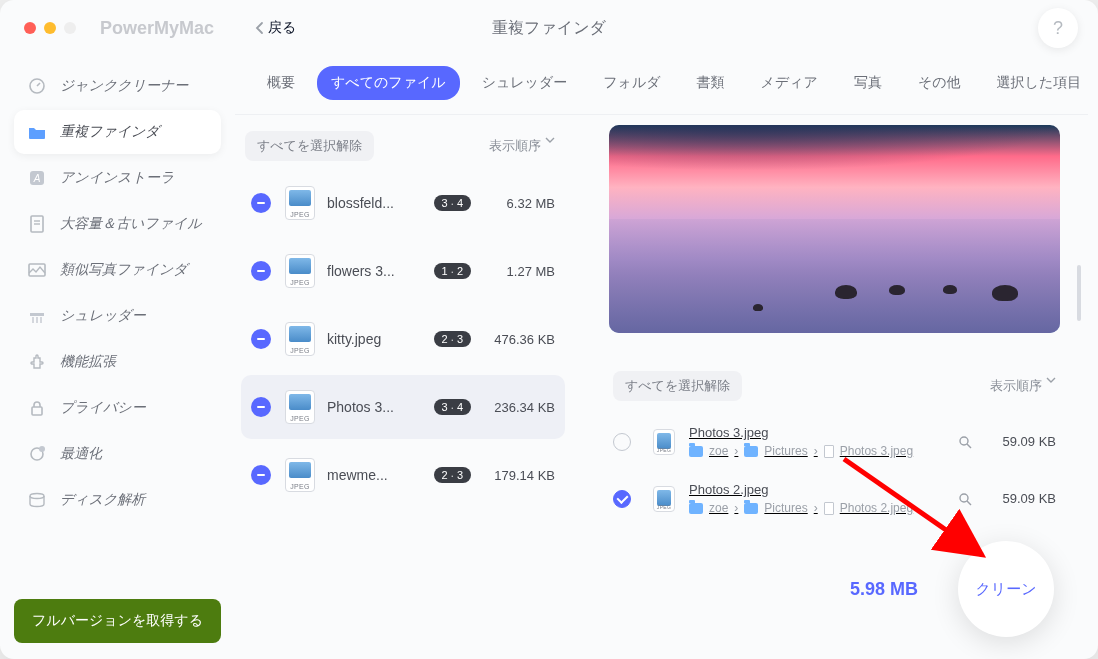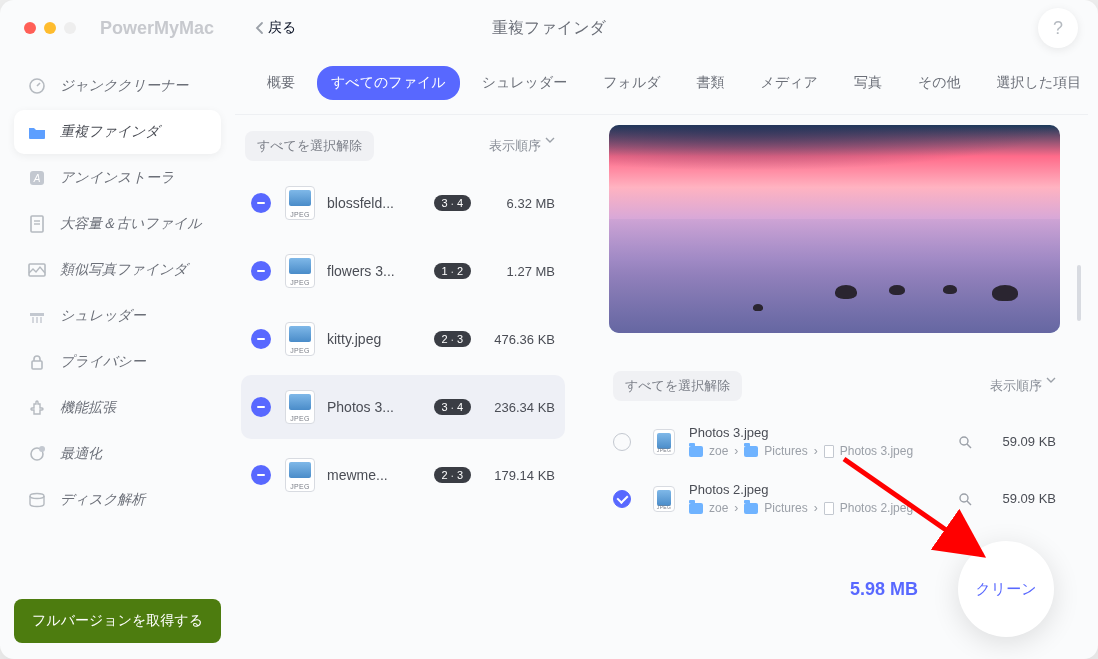--- a/index.html
+++ b/index.html
@@ -49,21 +49,21 @@
 .preview::before { content: ""; position: absolute; left: 0; right: 0; bottom: 0; height: 55%; background: linear-gradient(180deg, rgba(200,160,210,0.6) 0%, rgba(140,120,180,0.85) 50%, rgba(100,100,160,0.95) 100%); }
 .preview::after { content: ""; position: absolute; left: 0; right: 0; top: 0; height: 22%; background: radial-gradient(ellipse at 30% 0%, rgba(40,50,90,0.7) 0%, rgba(40,50,90,0) 70%); }
 .rocks { position: absolute; left: 0; right: 0; bottom: 28px; height: 20px; }
 .rock { position: absolute; width: 22px; height: 14px; background: #2a2530; border-radius: 50% 50% 40% 40%; }
 .detail-head { display: flex; align-items: center; justify-content: space-between; padding: 38px 4px 18px 4px; }
 .file-item { display: flex; align-items: center; padding: 6px 4px 18px 4px; }
 .check { width: 18px; height: 18px; border-radius: 50%; border: 1.5px solid #c3c8d0; margin-right: 22px; flex-shrink: 0; cursor: pointer; display: flex; align-items: center; justify-content: center; }
 .check.on { background: #5868ff; border-color: #5868ff; }
 .check.on::after { content: ""; width: 5px; height: 8px; border: solid #fff; border-width: 0 2px 2px 0; transform: rotate(45deg); margin-top: -2px; }
 .fi-thumb { width: 22px; height: 26px; margin-right: 14px; flex-shrink: 0; }
-.fi-body { flex: 1; min-width: 0; }
+.fi-body { flex: 1; min-width: 0; text-decoration: underline; }
 .fi-name { font-size: 13px; color: #4a4d55; margin-bottom: 4px; }
 .fi-path { font-size: 12px; color: #9ba0a8; display: flex; align-items: center; gap: 6px; flex-wrap: wrap; }
 .folder-ic { width: 14px; height: 11px; background: #6fb3ff; border-radius: 2px; display: inline-block; position: relative; }
 .folder-ic::before { content: ""; position: absolute; left: 0; top: -3px; width: 6px; height: 3px; background: #6fb3ff; border-radius: 1px 1px 0 0; }
 .doc-ic { width: 10px; height: 13px; background: #fff; border: 1px solid #c3c8d0; border-radius: 1px; display: inline-block; }
 .mag { width: 14px; height: 14px; margin: 0 12px; display: flex; align-items: center; justify-content: center; color: #9ba0a8; cursor: pointer; }
 .fi-size { width: 72px; text-align: right; color: #4a4d55; font-size: 13px; }
 .arrow { position: absolute; left: 838px; top: 453px; width: 160px; height: 120px; pointer-events: none; z-index: 20; }
 .footer { position: absolute; right: 34px; bottom: 22px; display: flex; align-items: center; gap: 40px; }
 .total { color: #5868ff; font-size: 18px; font-weight: 600; }
@@ -147,33 +147,33 @@
                 <line x1="6" y1="11" x2="6" y2="17" stroke="#c3c8d0" stroke-width="1.4"></line>
                 <line x1="10" y1="11" x2="10" y2="17" stroke="#c3c8d0" stroke-width="1.4"></line>
                 <line x1="14" y1="11" x2="14" y2="17" stroke="#c3c8d0" stroke-width="1.4"></line>
               </svg>
             </span>
             <span>シュレッダー</span>
           </div>
           <div class="side-item">
             <span class="side-icon">
               <svg width="20" height="20" viewBox="0 0 20 20">
+                <path d="M7 6 h2 v-2 a1 1 0 0 1 2 0 v2 h2 v4 h2 a1 1 0 0 1 0 2 h-2 v4 h-6 v-4 h-2 a1 1 0 0 1 0-2 h2 z" stroke="#b5bac0" stroke-width="1.4" fill="none"></path>
+              </svg>
+            </span>
+            <span>機能拡張</span>
+          </div>
+          <div class="side-item">
+            <span class="side-icon">
+              <svg width="20" height="20" viewBox="0 0 20 20">
                 <rect x="5" y="9" width="10" height="8" rx="1" stroke="#b5bac0" stroke-width="1.6" fill="none"></rect>
                 <path d="M7 9 v-2 a3 3 0 0 1 6 0 v2" stroke="#b5bac0" stroke-width="1.6" fill="none"></path>
               </svg>
             </span>
             <span>プライバシー</span>
-          </div>
-          <div class="side-item">
-            <span class="side-icon">
-              <svg width="20" height="20" viewBox="0 0 20 20">
-                <path d="M7 6 h2 v-2 a1 1 0 0 1 2 0 v2 h2 v4 h2 a1 1 0 0 1 0 2 h-2 v4 h-6 v-4 h-2 a1 1 0 0 1 0-2 h2 z" stroke="#b5bac0" stroke-width="1.4" fill="none"></path>
-              </svg>
-            </span>
-            <span>機能拡張</span>
           </div>
           <div class="side-item">
             <span class="side-icon">
               <svg width="20" height="20" viewBox="0 0 20 20">
                 <circle cx="10" cy="10" r="6" stroke="#b5bac0" stroke-width="1.6" fill="none"></circle>
                 <circle cx="15" cy="5" r="3" fill="#c3c8d0"></circle>
               </svg>
             </span>
             <span>最適化</span>
           </div>

